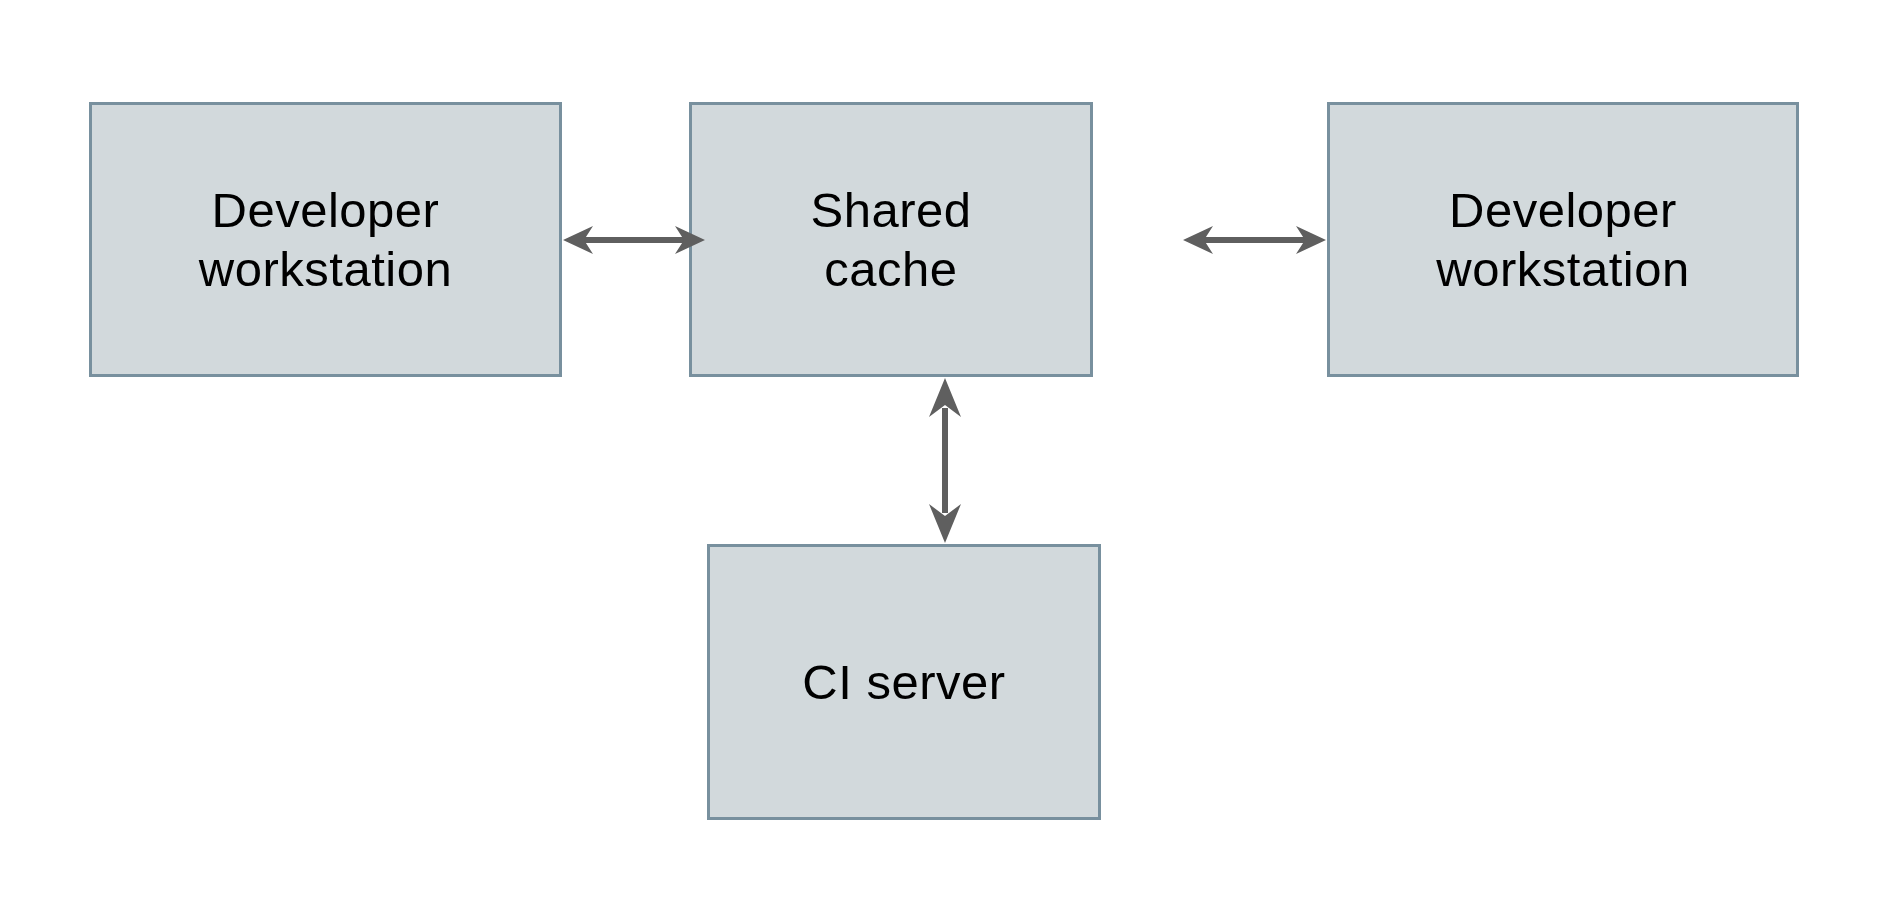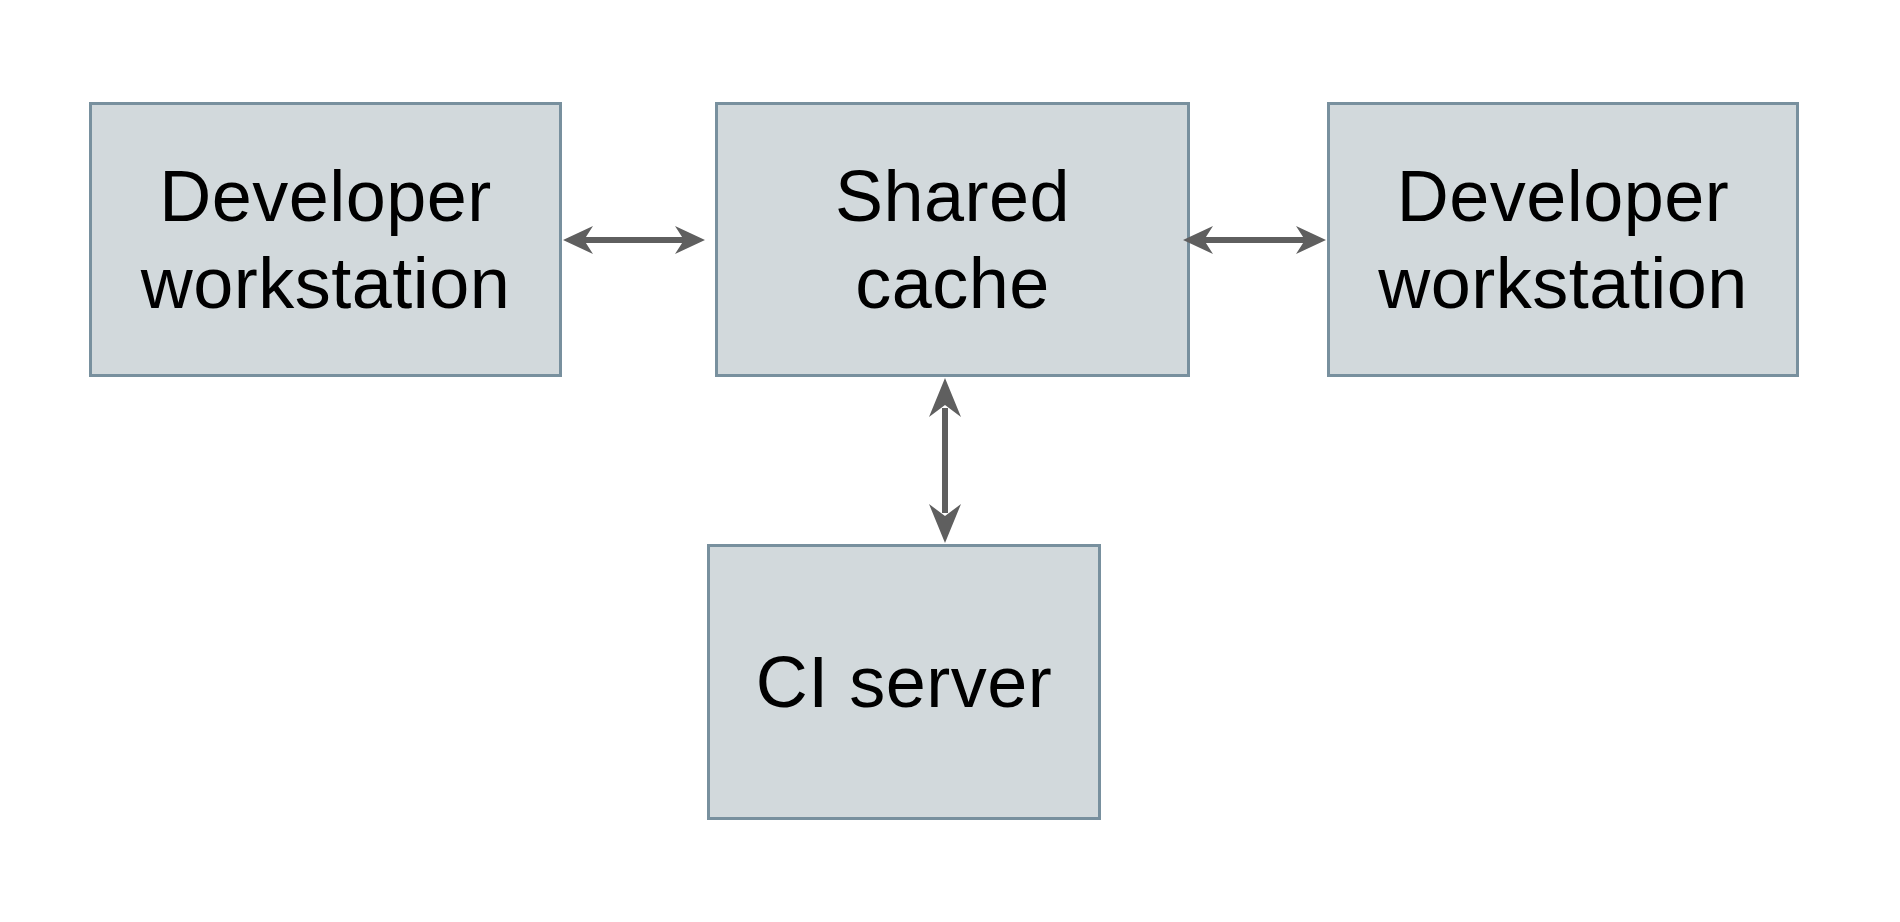--- a/index.html
+++ b/index.html
@@ -21,27 +21,27 @@
     box-sizing: border-box;
     border: 3px solid #78909e;
     background: #d2d9dc;
     display: flex;
     align-items: center;
     justify-content: center;
     text-align: center;
   }
   .node .label {
     white-space: pre-line;
-    font-size: 72px;
+    font-size: 49px;
     line-height: 1.2;
     color: #000000;
     letter-spacing: 0.5px;
   }
   .node-dev-left   { left: 89px;   top: 102px; width: 473px; height: 275px; }
-  .node-cache      { left: 715px;  top: 102px; width: 475px; height: 275px; }
+  .node-cache      { left: 689px;  top: 102px; width: 404px; height: 275px; }
   .node-dev-right  { left: 1327px; top: 102px; width: 472px; height: 275px; }
   .node-ci         { left: 707px;  top: 544px; width: 394px; height: 276px; }
   .connector-layer {
     position: absolute;
     left: 0; top: 0;
     width: 1900px;
     height: 922px;
     pointer-events: none;
   }
 </style>

